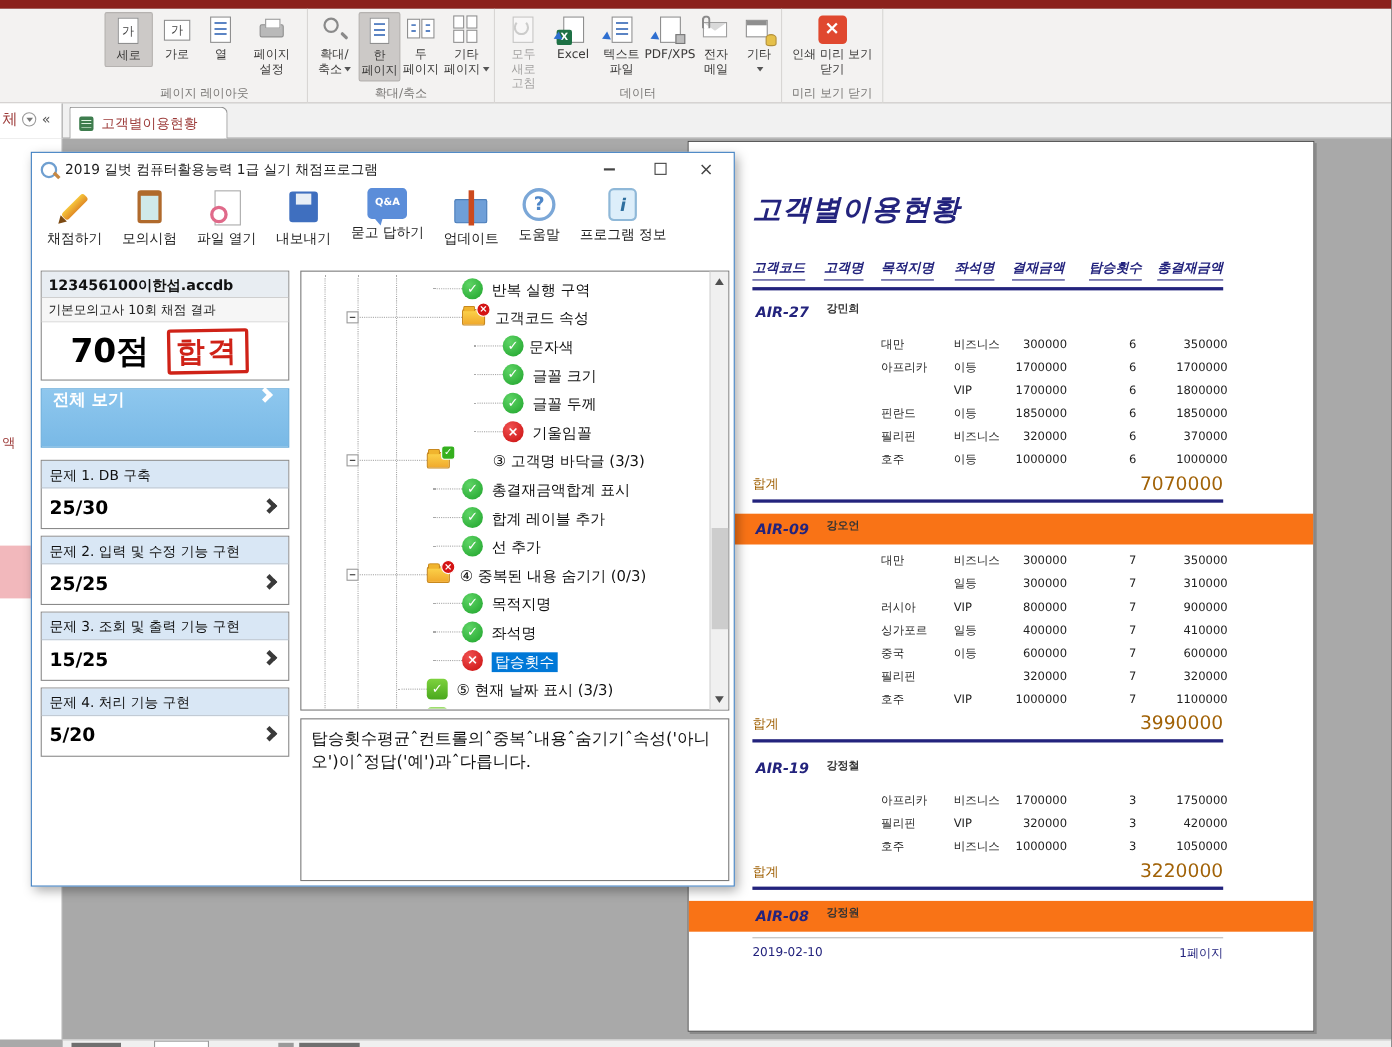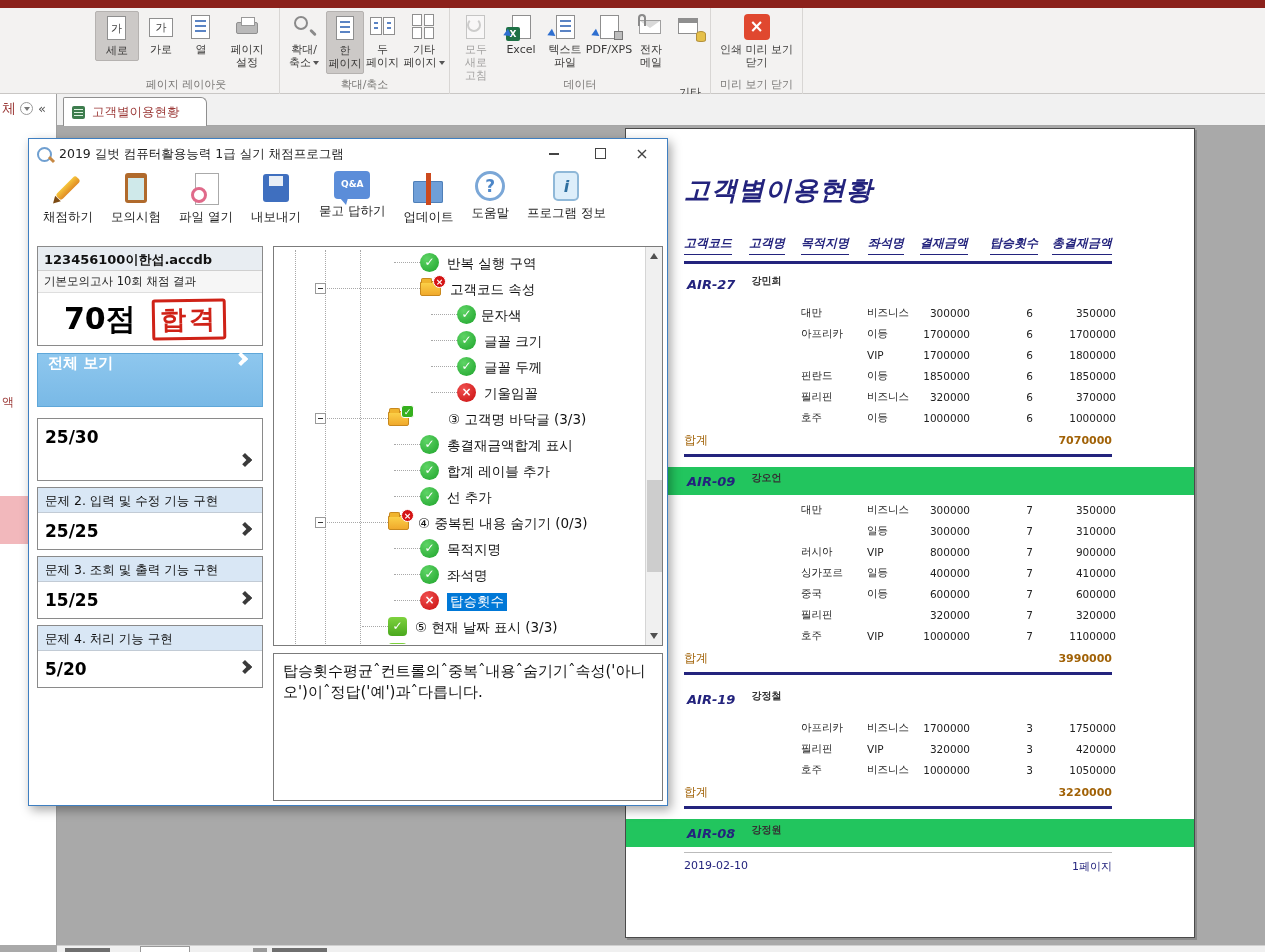--- a/index.html
+++ b/index.html
@@ -65,27 +65,27 @@
 
   
   #page{position:absolute;left:625px;top:128px;width:570px;height:810px;background:#fff;border:1px solid #4a4a4a;box-shadow:2px 2px 0 #8a8a8a;overflow:hidden;}
   #page-inner{position:absolute;left:58px;right:82px;top:0;bottom:0;}
   .r-title{margin-top:44px;height:34px;font-size:26px;font-style:italic;font-weight:bold;color:#23237d;letter-spacing:1px;}
   #rpt-header{position:relative;margin-top:28px;height:22px;}
   #rpt-header span{position:absolute;font-size:12px;font-style:italic;font-weight:bold;color:#23237d;border-bottom:1px solid #23237d;padding-bottom:2px;white-space:nowrap;}
   .h0{left:0;} .h1{left:65px;} .h2{left:117px;} .h3{left:184px;} .h4{right:144px;} .h5{right:74px;} .h6{right:0;}
   .navyline{height:3px;background:#23237d;margin-top:4px;}
   .band{height:28px;margin:0 -82px 0 -58px;padding-left:61px;display:flex;align-items:center;}
-  .band.shaded{background:#22c55e;text-align:center;}
+  .band.shaded{background:#f97316;text-align:center;}
   .gcode{font-size:13px;font-style:italic;font-weight:bold;color:#23237d;}
   .gname{font-size:10px;font-weight:bold;color:#333;margin-left:16px;margin-top:-6px;}
   .drow{display:grid;grid-template-columns:117px 66px 55px 48px 63px 83px;height:21px;align-items:center;font-size:10.5px;color:#222;}
   .drow .num{text-align:right;}
   .trow-total{display:flex;justify-content:space-between;align-items:center;height:24px;font-size:12px;color:#a16207;}
-  .trow-total .tval{font-size:11px;font-weight:bold;}
+  .trow-total .tval{font-size:17px;}
   #rpt-footline{position:absolute;left:0;right:0;top:723px;height:1px;background:#bbb;}
   #rpt-footer{position:absolute;left:0;right:0;top:730px;display:flex;justify-content:space-between;font-size:11px;color:#23237d;}
 
   
   #dlg{position:absolute;left:28px;top:138px;width:640px;height:668px;background:#fff;border:1px solid #3f7fc1;box-shadow:3px 4px 10px rgba(0,0,0,.35);}
   #dlg-titlebar{position:absolute;left:0;top:0;right:0;height:30px;display:flex;align-items:center;}
   #dlg-titleicon{width:15px;height:15px;border:2px solid #6f9fd0;border-radius:50%;margin:0 7px 0 8px;position:relative;}
   #dlg-titleicon:after{content:"";position:absolute;left:9px;top:9px;width:7px;height:3px;background:#c78843;transform:rotate(45deg);}
   #dlg-title{font-size:12.5px;color:#222;}
   .winbtn{position:absolute;top:4px;width:34px;height:22px;text-align:center;color:#444;}
@@ -263,21 +263,21 @@
             </div>
           <div class="rlabel">PDF/XPS</div>
         </div>
         <div class="rbtn" style="width:42px;">
           <div class="ric">
               <div class="env"></div>
               <div class="clipA"></div>
             </div>
           <div class="rlabel">전자 메일</div>
         </div>
-        <div class="rbtn" style="width:36px;gap:43px;">
+        <div class="rbtn" style="width:36px;">
           <div class="ric">
               <div class="tbl"></div>
               <div class="cyl"></div>
             </div>
           <div class="rlabel"><span>기타</span><br><span class="caret"></span></div>
         </div>
       </div>
       <div class="rgroup-label">데이터</div>
     </div>
 
@@ -559,20 +559,21 @@
       </div>
     </div>
 
     <div id="viewall">
       <span class="va-label">전체 보기</span>
       <span class="chevR"></span>
     </div>
 
     <div id="sections">
         <div class="card">
+          <div class="c-head">문제 1. DB 구축</div>
           <div class="c-score">25/30</div>
           <span class="chevR"></span>
         </div>
         <div class="card">
           <div class="c-head">문제 2. 입력 및 수정 기능 구현</div>
           <div class="c-score">25/25</div>
           <span class="chevR"></span>
         </div>
         <div class="card">
           <div class="c-head">문제 3. 조회 및 출력 기능 구현</div>

